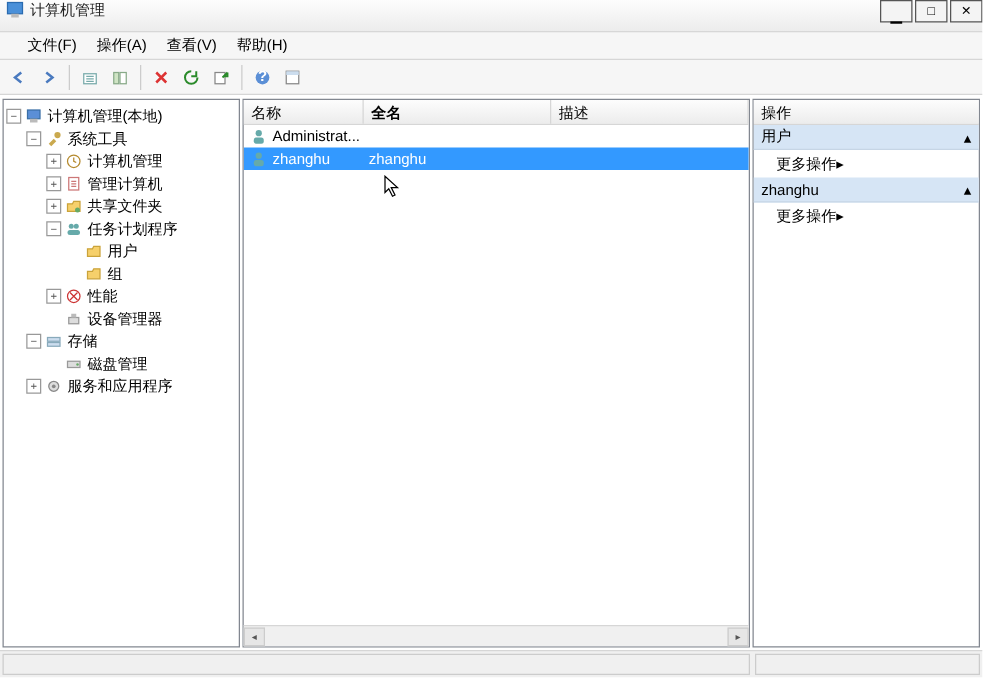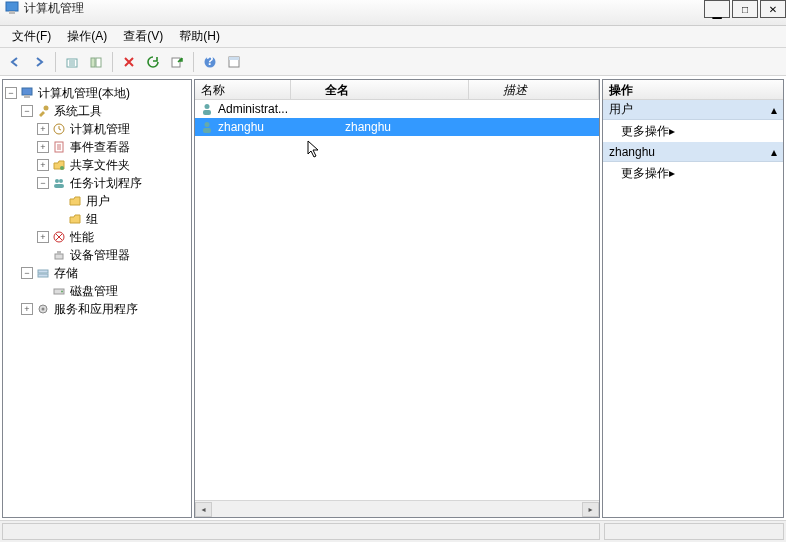--- a/index.html
+++ b/index.html
@@ -7,21 +7,21 @@
 
 
 .titlebar { height: 26px; background: linear-gradient(#fdfdfd,#ececec); border-bottom: 1px solid #ccc; display: flex; padding-left: 4px; }
 .titlebar .app-icon { width: 16px; height: 16px; margin-right: 4px; }
 .titlebar .title { flex: 1; font-size: 12px; color: #222; }
 .winbtns { display: flex; }
 .winbtn { width: 26px; height: 18px; border: 1px solid #555; background: #f4f4f4; margin-left: 2px; display: flex; align-items: center; justify-content: center; font-size: 10px; cursor: default; }
 .winbtn.close { width: 26px; }
 
 
-.menubar { height: 22px; border-bottom: 1px solid #d6d6d6; display: flex; align-items: center; padding-left: 6px; gap: 4px; background: #f6f6f6; }
+.menubar { height: 22px; border-bottom: 1px solid #d6d6d6; display: flex; align-items: center; padding-left: 16px; gap: 4px; background: #f6f6f6; }
 .menuitem { padding: 2px 6px; cursor: default; }
 
 
 .toolbar { height: 28px; border-bottom: 1px solid #d6d6d6; display: flex; align-items: center; padding-left: 4px; gap: 2px; background: #f6f6f6; }
 .tbtn { width: 22px; height: 22px; display: flex; align-items: center; justify-content: center; border: 1px solid transparent; border-radius: 2px; }
 .tsep { width: 1px; height: 20px; background: #ccc; margin: 0 3px; }
 
 
 .main { flex: 1; display: flex; border-top: 1px solid #fff; min-height: 0; }
 .panel { border: 1px solid #828790; background: #fff; }
@@ -32,35 +32,35 @@
 
 .tree { padding: 4px 2px; overflow: auto; flex: 1; }
 .tree-node { display: flex; align-items: center; height: 18px; white-space: nowrap; }
 .twisty { width: 12px; height: 12px; display: inline-flex; align-items: center; justify-content: center; font-size: 9px; color: #555; border: 1px solid #999; margin-right: 2px; line-height: 9px; cursor: default; }
 .twisty.blank { border: none; }
 .tree-icon { width: 16px; height: 16px; margin-right: 3px; display: inline-flex; align-items: center; justify-content: center; flex-shrink: 0; }
 .tree-lbl { cursor: default; }
 .d1 { padding-left: 16px; } .d2 { padding-left: 32px; } .d3 { padding-left: 48px; }
 
 
-.list-header { height: 20px; background: linear-gradient(#fdfdfd,#ececec); border-bottom: 1px solid #d6d6d6; display: flex; gap: 28px; }
+.list-header { height: 20px; background: linear-gradient(#fdfdfd,#ececec); border-bottom: 1px solid #d6d6d6; display: flex; }
 .col { border-right: 1px solid #d6d6d6; padding: 2px 6px; cursor: default; font-size: 12px; }
-.col.name { width: 96px; } .col.full { width: 150px; font-weight: bold; } .col.desc { flex: 1; font-style: italic; }
+.col.name { width: 96px; } .col.full { width: 150px; font-weight: bold; } .col.desc { flex: 1; }
 .list-body { flex: 1; overflow: hidden; position: relative; }
 .row { display: flex; height: 18px; align-items: center; }
-.row .cell { padding-left: 4px; overflow: hidden; white-space: nowrap; font-size: 12px; text-align: center; }
+.row .cell { padding-left: 4px; overflow: hidden; white-space: nowrap; font-size: 12px; }
 .row .c-name { width: 96px; display: flex; align-items: center; } 
 .row .c-full { width: 150px; } 
 .row .c-desc { flex: 1; }
 .row.sel { background: #3399ff; color: #fff; }
 .hscroll { height: 17px; background: #f0f0f0; border-top: 1px solid #d6d6d6; display: flex; align-items: center; }
 .sbar-btn { width: 17px; height: 15px; background: #e6e6e6; border: 1px solid #ccc; display: flex; align-items: center; justify-content: center; font-size: 8px; color: #555; }
 
 
-.action-panel .hdr { height: 20px; background: linear-gradient(#fdfdfd,#ececec); border-bottom: 1px solid #d6d6d6; padding: 2px 6px; font-weight: bold; }
+.action-panel .hdr { height: 20px; background: linear-gradient(#fdfdfd,#ececec); border-bottom: 1px solid #d6d6d6; padding: 2px 6px; }
 .action-group-hd { height: 20px; background: #d6e5f5; display: flex; align-items: center; padding: 0 6px; justify-content: space-between; border-bottom: 1px solid #c6d5e5; }
 .action-item { height: 22px; display: flex; align-items: center; padding-left: 18px; padding-right: 8px; cursor: default; }
 
 
 .statusbar { height: 22px; background: #f0f0f0; border-top: 1px solid #d6d6d6; display: flex; }
 .status-cell { border: 1px solid #ccc; margin: 2px; flex: 1; }
 .status-cell.small { flex: 0 0 180px; }
 
 
 .cursor { position: absolute; left: 112px; top: 40px; pointer-events: none; }
@@ -184,21 +184,21 @@
         <span class="tree-lbl">计算机管理</span>
       </div>
       <div class="tree-node d2">
         <span class="twisty">+</span>
         <span class="tree-icon">
             <svg width="14" height="14">
               <rect x="3" y="2" width="8" height="10" fill="#fff" stroke="#c77"></rect>
               <path d="M5 5h4M5 7h4M5 9h4" stroke="#c77"></path>
             </svg>
           </span>
-        <span class="tree-lbl">事件查看器</span>
+        <span class="tree-lbl">管理计算机</span>
       </div>
       <div class="tree-node d2">
         <span class="twisty">+</span>
         <span class="tree-icon">
             <svg width="14" height="14">
               <path d="M2 5h4l1-2h5v8H2z" fill="#f6d06b" stroke="#caa33a"></path>
               <circle cx="10" cy="10" r="2" fill="#6a6"></circle>
             </svg>
           </span>
         <span class="tree-lbl">共享文件夹</span>

